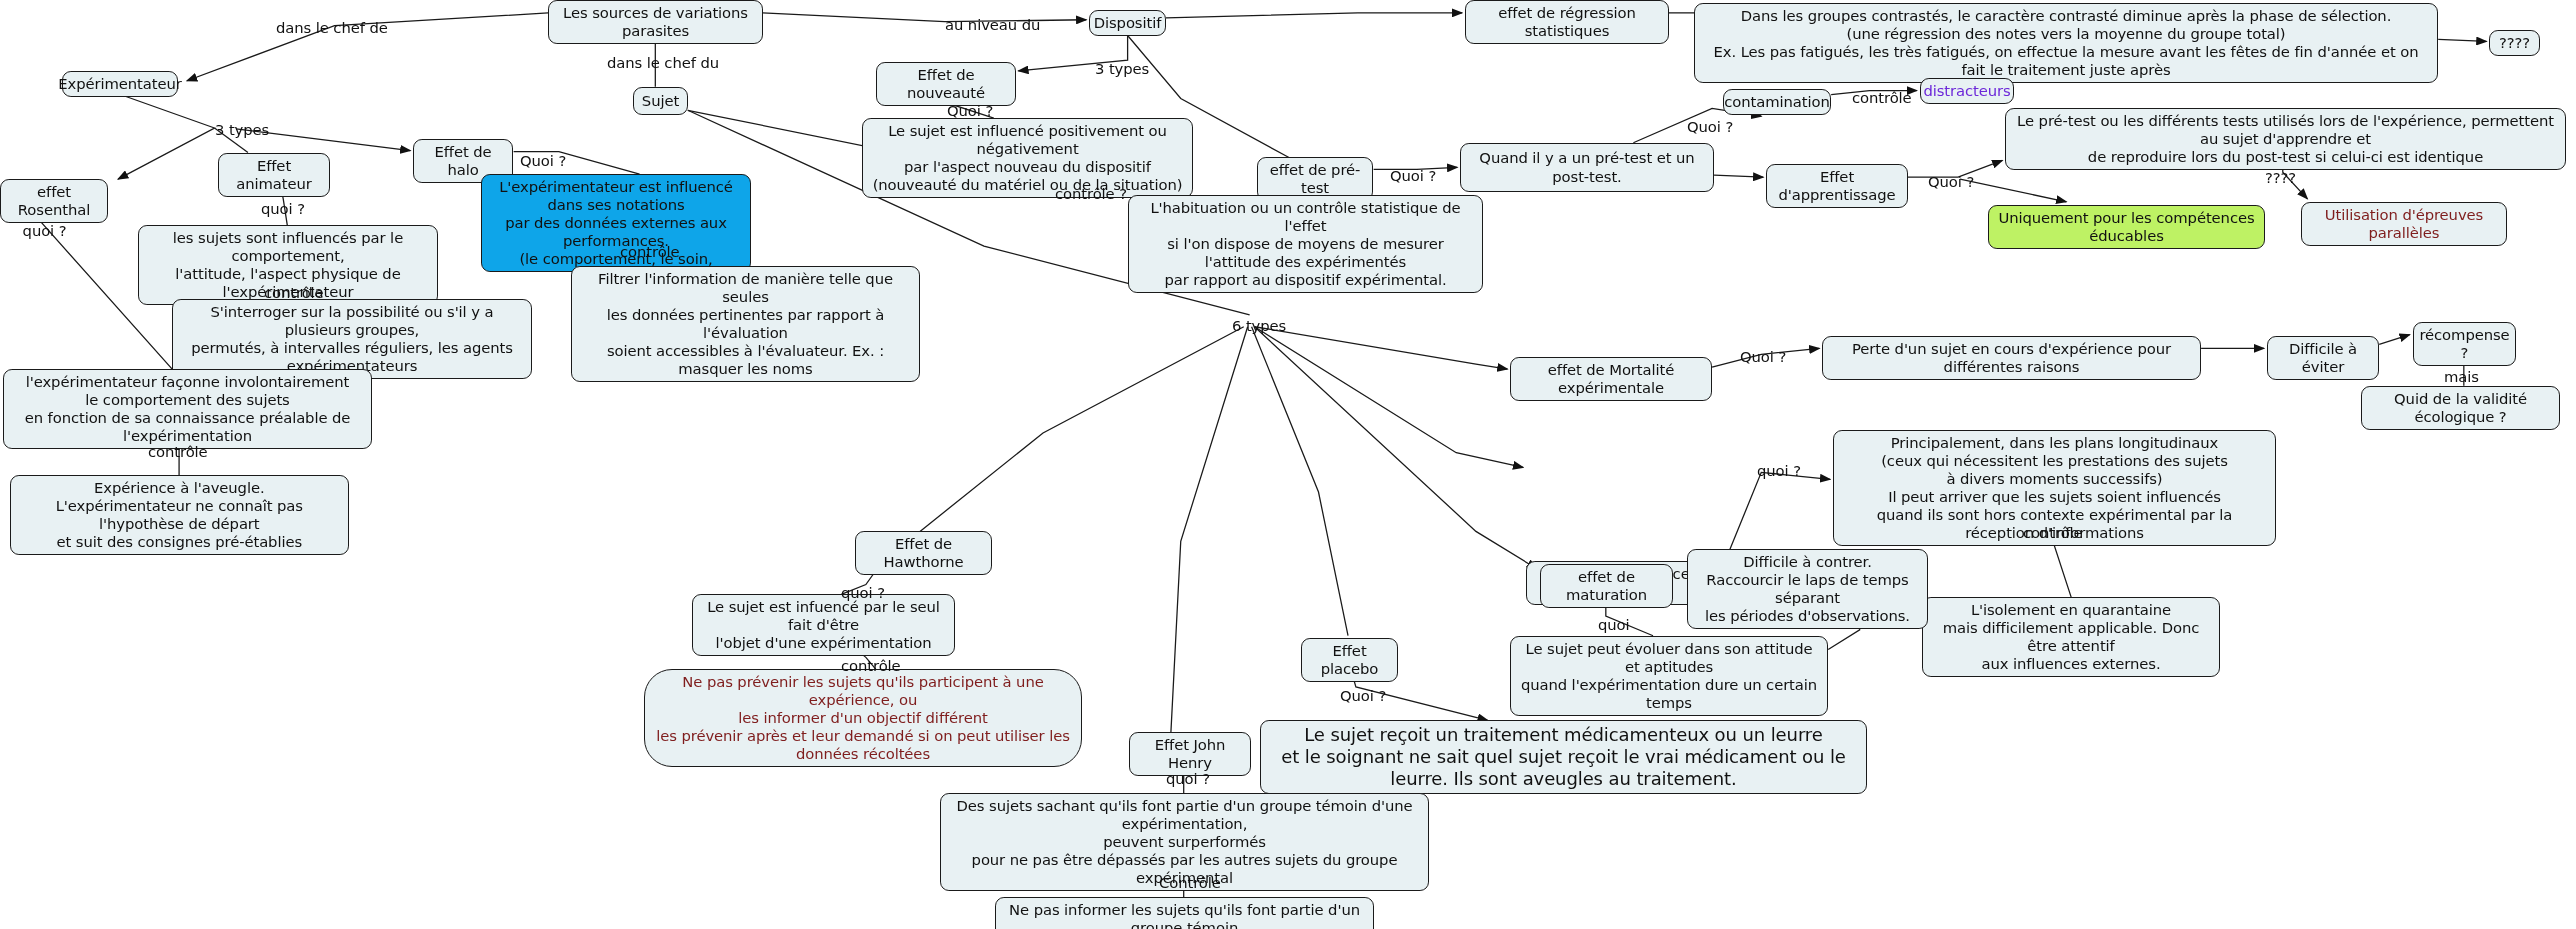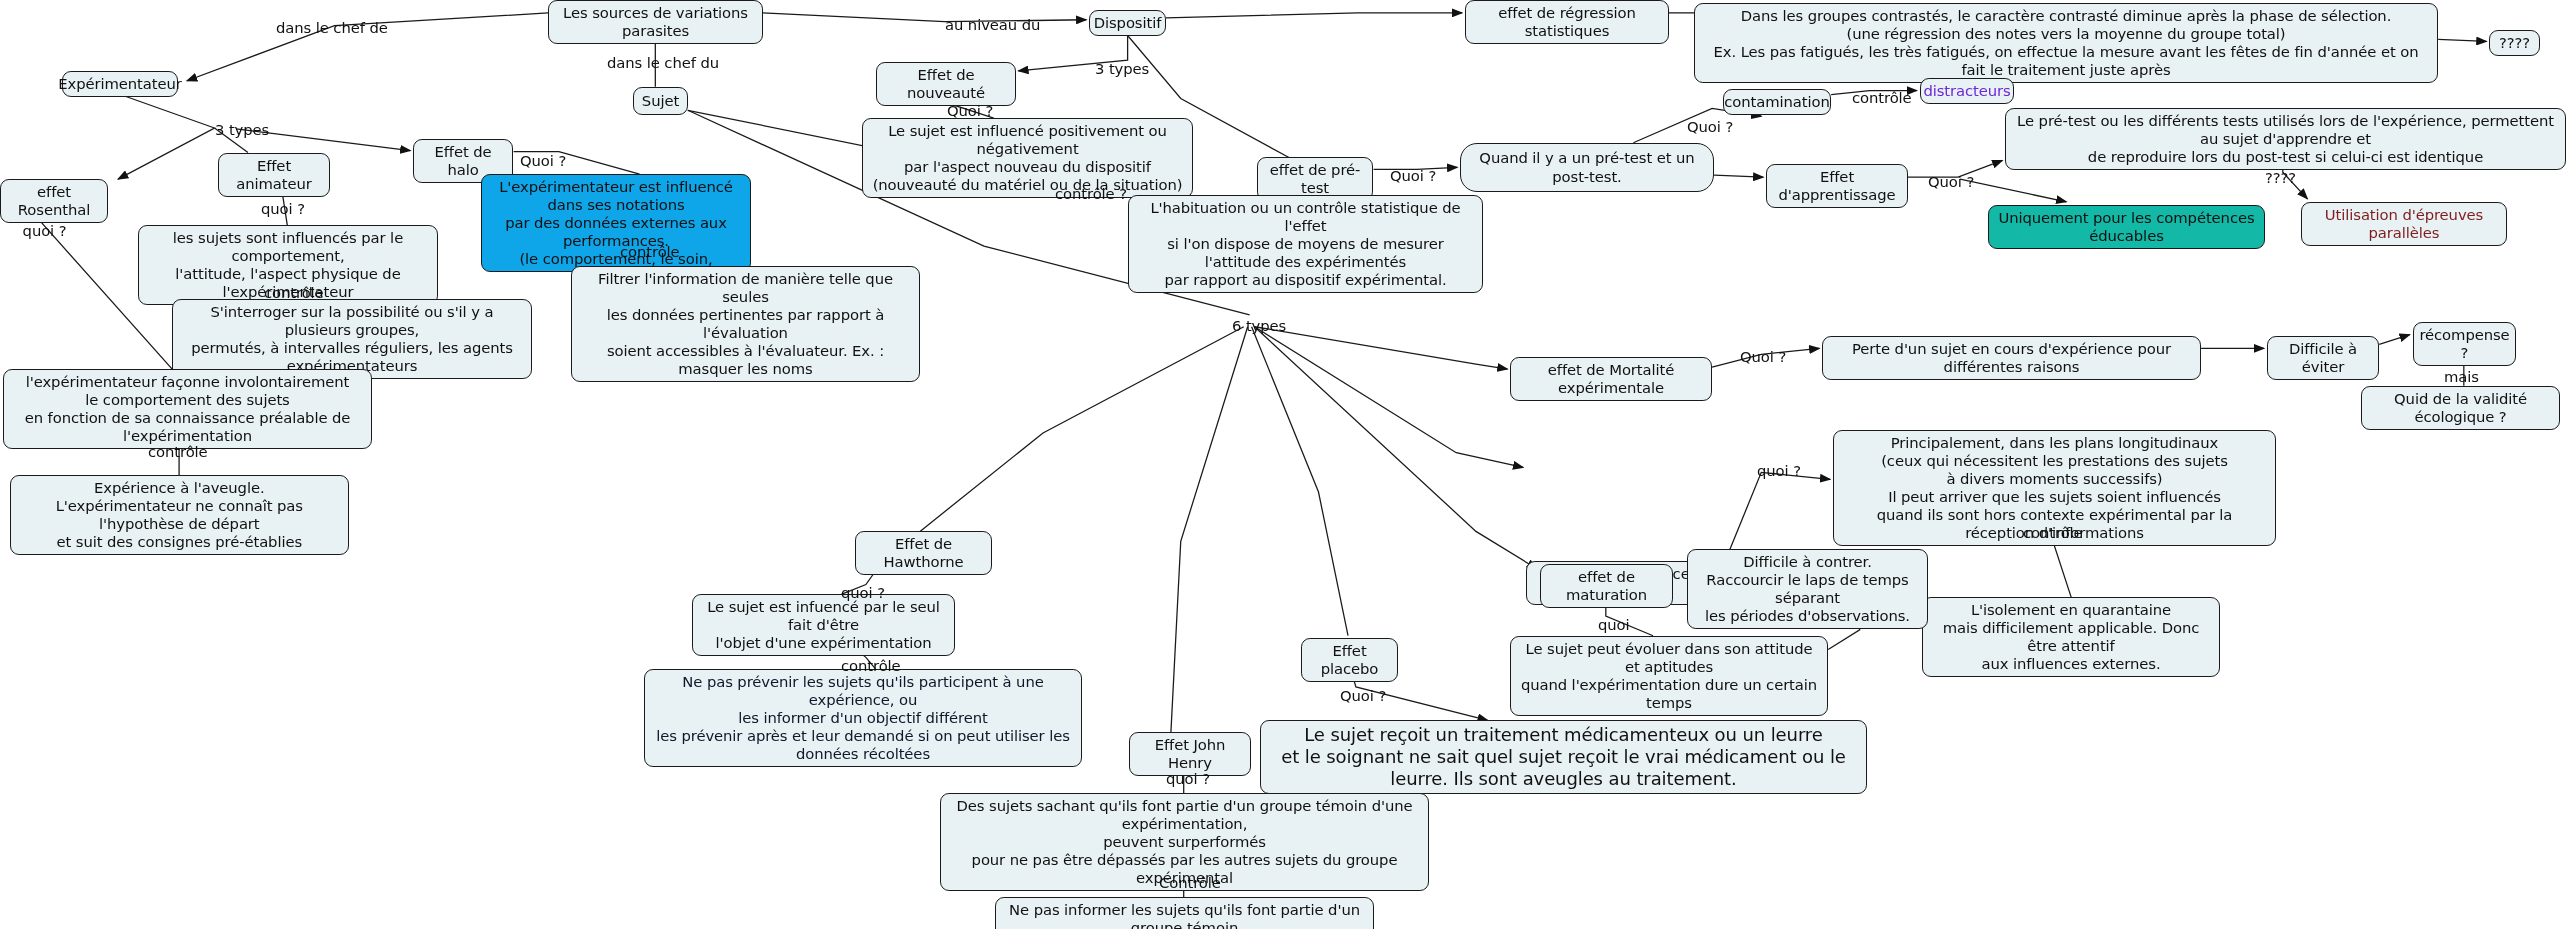--- a/index.html
+++ b/index.html
@@ -138,25 +138,25 @@
 par l'aspect nouveau du dispositif
 (nouveauté du matériel ou de la situation)</div>
       <div class="node" style="left: 1465px; top: 0px; width: 204px; min-height: 25.6px; font-size: 14.8px; background: rgb(232, 241, 243); border-color: rgb(26, 26, 26); color: rgb(17, 17, 17);">effet de régression statistiques</div>
       <div class="node" style="left: 1694px; top: 3px; width: 744px; min-height: 67px; font-size: 14.8px; background: rgb(232, 241, 243); border-color: rgb(26, 26, 26); color: rgb(17, 17, 17);">Dans les groupes contrastés, le caractère contrasté diminue après la phase de sélection.
 (une régression des notes vers la moyenne du groupe total)
 Ex. Les pas fatigués, les très fatigués, on effectue la mesure avant les fêtes de fin d'année et on fait le traitement juste après</div>
       <div class="node" style="left: 2489px; top: 29.5px; width: 51px; min-height: 25.6px; font-size: 14.8px; background: rgb(232, 241, 243); border-color: rgb(26, 26, 26); color: rgb(17, 17, 17);">????</div>
       <div class="node" style="left: 1723px; top: 89px; width: 108px; min-height: 25.6px; font-size: 14.8px; background: rgb(232, 241, 243); border-color: rgb(26, 26, 26); color: rgb(17, 17, 17);">contamination</div>
       <div class="node" style="left: 1920px; top: 78px; width: 94px; min-height: 25.6px; font-size: 14.8px; background: rgb(232, 241, 243); border-color: rgb(26, 26, 26); color: #6d28d9;">distracteurs</div>
       <div class="node" style="left: 1257px; top: 157px; width: 116px; min-height: 25.6px; font-size: 14.8px; background: rgb(232, 241, 243); border-color: rgb(26, 26, 26); color: rgb(17, 17, 17);">effet de pré-test</div>
-      <div class="node" style="left: 1460px; top: 143px; width: 254px; min-height: 49px; font-size: 14.8px; background: rgb(232, 241, 243); border-color: rgb(26, 26, 26); color: rgb(17, 17, 17); border-radius: 17px;">Quand il y a un pré-test et un post-test.</div>
+      <div class="node" style="left: 1460px; top: 143px; width: 254px; min-height: 49px; font-size: 14.8px; background: rgb(232, 241, 243); border-color: rgb(26, 26, 26); color: rgb(17, 17, 17);">Quand il y a un pré-test et un post-test.</div>
       <div class="node" style="left: 1766px; top: 164px; width: 142px; min-height: 25.6px; font-size: 14.8px; background: rgb(232, 241, 243); border-color: rgb(26, 26, 26); color: rgb(17, 17, 17);">Effet d'apprentissage</div>
       <div class="node" style="left: 2005px; top: 108px; width: 561px; min-height: 51px; font-size: 14.8px; background: rgb(232, 241, 243); border-color: rgb(26, 26, 26); color: rgb(17, 17, 17);">Le pré-test ou les différents tests utilisés lors de l'expérience, permettent au sujet d'apprendre et
 de reproduire lors du post-test si celui-ci est identique</div>
-      <div class="node" style="left: 1988px; top: 205px; width: 277px; min-height: 25.6px; font-size: 14.8px; background: #14b8a6; border-color: rgb(26, 26, 26); color: rgb(17, 17, 17);">Uniquement pour les compétences éducables</div>
+      <div class="node" style="left: 1988px; top: 205px; width: 277px; min-height: 25.6px; font-size: 14.8px; background: #bef264; border-color: rgb(26, 26, 26); color: rgb(17, 17, 17);">Uniquement pour les compétences éducables</div>
       <div class="node" style="left: 2301px; top: 202px; width: 206px; min-height: 25.6px; font-size: 14.8px; background: rgb(232, 241, 243); border-color: rgb(26, 26, 26); color: #7f1d1d;">Utilisation d'épreuves parallèles</div>
       <div class="node" style="left: 1128px; top: 195px; width: 355px; min-height: 65px; font-size: 14.8px; background: rgb(232, 241, 243); border-color: rgb(26, 26, 26); color: rgb(17, 17, 17);">L'habituation ou un contrôle statistique de l'effet
 si l'on dispose de moyens de mesurer l'attitude des expérimentés
 par rapport au dispositif expérimental.</div>
       <div class="node" style="left: 1510px; top: 357px; width: 202px; min-height: 25.6px; font-size: 14.8px; background: rgb(232, 241, 243); border-color: rgb(26, 26, 26); color: rgb(17, 17, 17);">effet de Mortalité expérimentale</div>
       <div class="node" style="left: 1822px; top: 336px; width: 379px; min-height: 25.6px; font-size: 14.8px; background: rgb(232, 241, 243); border-color: rgb(26, 26, 26); color: rgb(17, 17, 17);">Perte d'un sujet en cours d'expérience pour différentes raisons</div>
       <div class="node" style="left: 2267px; top: 336px; width: 112px; min-height: 25.6px; font-size: 14.8px; background: rgb(232, 241, 243); border-color: rgb(26, 26, 26); color: rgb(17, 17, 17);">Difficile à éviter</div>
       <div class="node" style="left: 2413px; top: 322px; width: 103px; min-height: 25.6px; font-size: 14.8px; background: rgb(232, 241, 243); border-color: rgb(26, 26, 26); color: rgb(17, 17, 17);">récompense ?</div>
       <div class="node" style="left: 2361px; top: 386px; width: 199px; min-height: 25.6px; font-size: 14.8px; background: rgb(232, 241, 243); border-color: rgb(26, 26, 26); color: rgb(17, 17, 17);">Quid de la validité écologique ?</div>
       <div class="node" style="left: 1526px; top: 561px; width: 194px; min-height: 25.6px; font-size: 14.8px; background: rgb(232, 241, 243); border-color: rgb(26, 26, 26); color: rgb(17, 17, 17);">effet d'Expérience personnelle</div>
@@ -170,21 +170,21 @@
 aux influences externes.</div>
       <div class="node" style="left: 1540px; top: 564px; width: 133px; min-height: 25.6px; font-size: 14.8px; background: rgb(232, 241, 243); border-color: rgb(26, 26, 26); color: rgb(17, 17, 17);">effet de maturation</div>
       <div class="node" style="left: 1510px; top: 636px; width: 318px; min-height: 47px; font-size: 14.8px; background: rgb(232, 241, 243); border-color: rgb(26, 26, 26); color: rgb(17, 17, 17);">Le sujet peut évoluer dans son attitude et aptitudes
 quand l'expérimentation dure un certain temps</div>
       <div class="node" style="left: 1687px; top: 549px; width: 241px; min-height: 61px; font-size: 14.8px; background: rgb(232, 241, 243); border-color: rgb(26, 26, 26); color: rgb(17, 17, 17);">Difficile à contrer.
 Raccourcir le laps de temps séparant
 les périodes d'observations.</div>
       <div class="node" style="left: 855px; top: 531px; width: 137px; min-height: 25.6px; font-size: 14.8px; background: rgb(232, 241, 243); border-color: rgb(26, 26, 26); color: rgb(17, 17, 17);">Effet de Hawthorne</div>
       <div class="node" style="left: 692px; top: 594px; width: 263px; min-height: 47px; font-size: 14.8px; background: rgb(232, 241, 243); border-color: rgb(26, 26, 26); color: rgb(17, 17, 17);">Le sujet est infuencé par le seul fait d'être
 l'objet d'une expérimentation</div>
-      <div class="node" style="left: 644px; top: 669px; width: 438px; min-height: 61px; font-size: 14.8px; background: rgb(232, 241, 243); border-color: rgb(26, 26, 26); color: #0f172a;">Ne pas prévenir les sujets qu'ils participent à une expérience, ou
+      <div class="node" style="left: 644px; top: 669px; width: 438px; min-height: 61px; font-size: 14.8px; background: rgb(232, 241, 243); border-color: rgb(26, 26, 26); color: #7f1d1d; border-radius: 28px;">Ne pas prévenir les sujets qu'ils participent à une expérience, ou
 les informer d'un objectif différent
 les prévenir après et leur demandé si on peut utiliser les données récoltées</div>
       <div class="node" style="left: 1301px; top: 638px; width: 97px; min-height: 25.6px; font-size: 14.8px; background: rgb(232, 241, 243); border-color: rgb(26, 26, 26); color: rgb(17, 17, 17);">Effet placebo</div>
       <div class="node" style="left: 1260px; top: 720px; width: 607px; min-height: 47px; font-size: 18px; background: rgb(232, 241, 243); border-color: rgb(26, 26, 26); color: rgb(17, 17, 17);">Le sujet reçoit un traitement médicamenteux ou un leurre
 et le soignant ne sait quel sujet reçoit le vrai médicament ou le leurre. Ils sont aveugles au traitement.</div>
       <div class="node" style="left: 1129px; top: 732px; width: 122px; min-height: 25.6px; font-size: 14.8px; background: rgb(232, 241, 243); border-color: rgb(26, 26, 26); color: rgb(17, 17, 17);">Effet John Henry</div>
       <div class="node" style="left: 940px; top: 793px; width: 489px; min-height: 61px; font-size: 14.8px; background: rgb(232, 241, 243); border-color: rgb(26, 26, 26); color: rgb(17, 17, 17);">Des sujets sachant qu'ils font partie d'un groupe témoin d'une expérimentation,
 peuvent surperformés
 pour ne pas être dépassés par les autres sujets du groupe expérimental</div>
       <div class="node" style="left: 995px; top: 897px; width: 379px; min-height: 25.6px; font-size: 14.8px; background: rgb(232, 241, 243); border-color: rgb(26, 26, 26); color: rgb(17, 17, 17);">Ne pas informer les sujets qu'ils font partie d'un groupe témoin</div>

